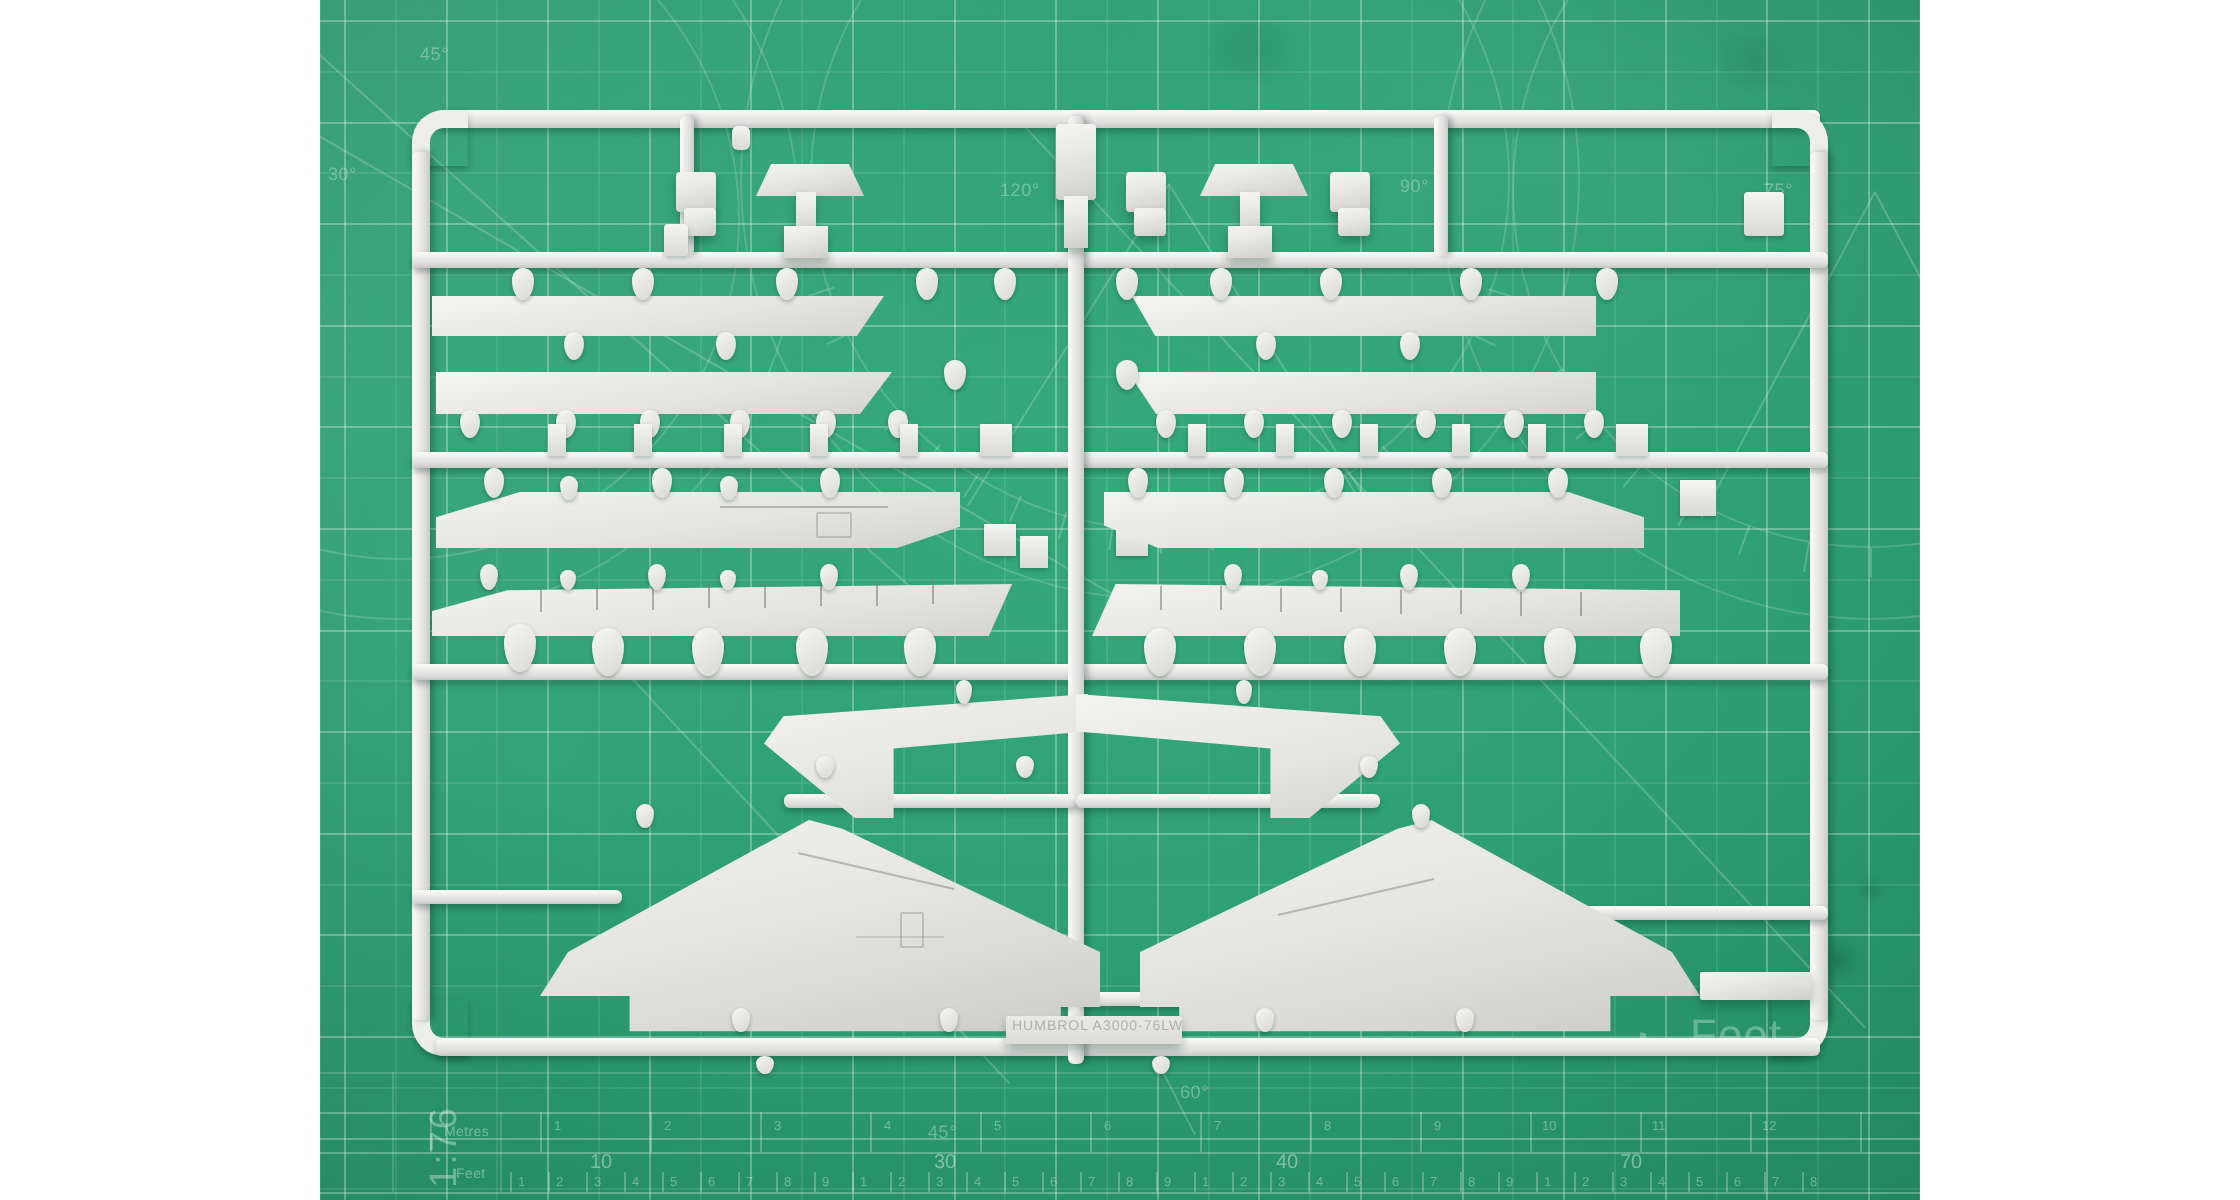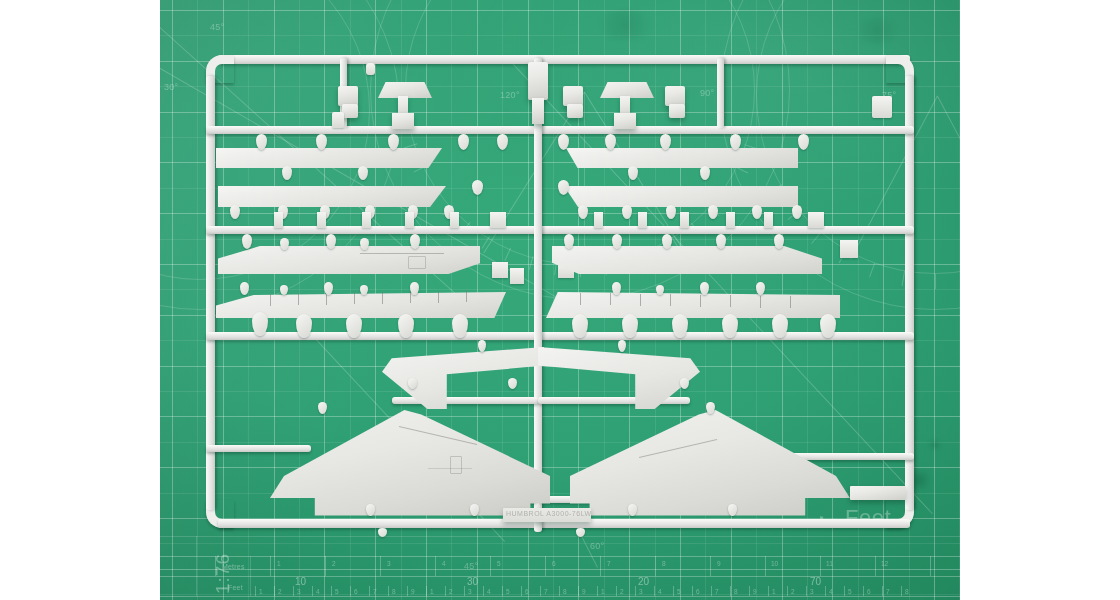--- a/index.html
+++ b/index.html
@@ -315,21 +315,21 @@
       <div class="rule-num small" style="left:392px;top:560px;">6</div>
       <div class="rule-num small" style="left:447px;top:560px;">7</div>
       <div class="rule-num small" style="left:502px;top:560px;">8</div>
       <div class="rule-num small" style="left:557px;top:560px;">9</div>
       <div class="rule-num small" style="left:611px;top:560px;">10</div>
       <div class="rule-num small" style="left:666px;top:560px;">11</div>
       <div class="rule-num small" style="left:721px;top:560px;">12</div>
 
       <div class="rule-num" style="left:135px;top:576px;">10</div>
       <div class="rule-num" style="left:307px;top:576px;">30</div>
-      <div class="rule-num" style="left:478px;top:576px;">20</div>
+      <div class="rule-num" style="left:478px;top:576px;">40</div>
       <div class="rule-num" style="left:650px;top:576px;">70</div>
 
       <div class="rule-tick" style="left:95px; top:586px;height:10px;"></div>
       <div class="rule-tick" style="left:114px;top:586px;height:10px;"></div>
       <div class="rule-tick" style="left:133px;top:586px;height:10px;"></div>
       <div class="rule-tick" style="left:152px;top:586px;height:10px;"></div>
       <div class="rule-tick" style="left:171px;top:586px;height:10px;"></div>
       <div class="rule-tick" style="left:190px;top:586px;height:10px;"></div>
       <div class="rule-tick" style="left:209px;top:586px;height:10px;"></div>
       <div class="rule-tick" style="left:228px;top:586px;height:10px;"></div>

